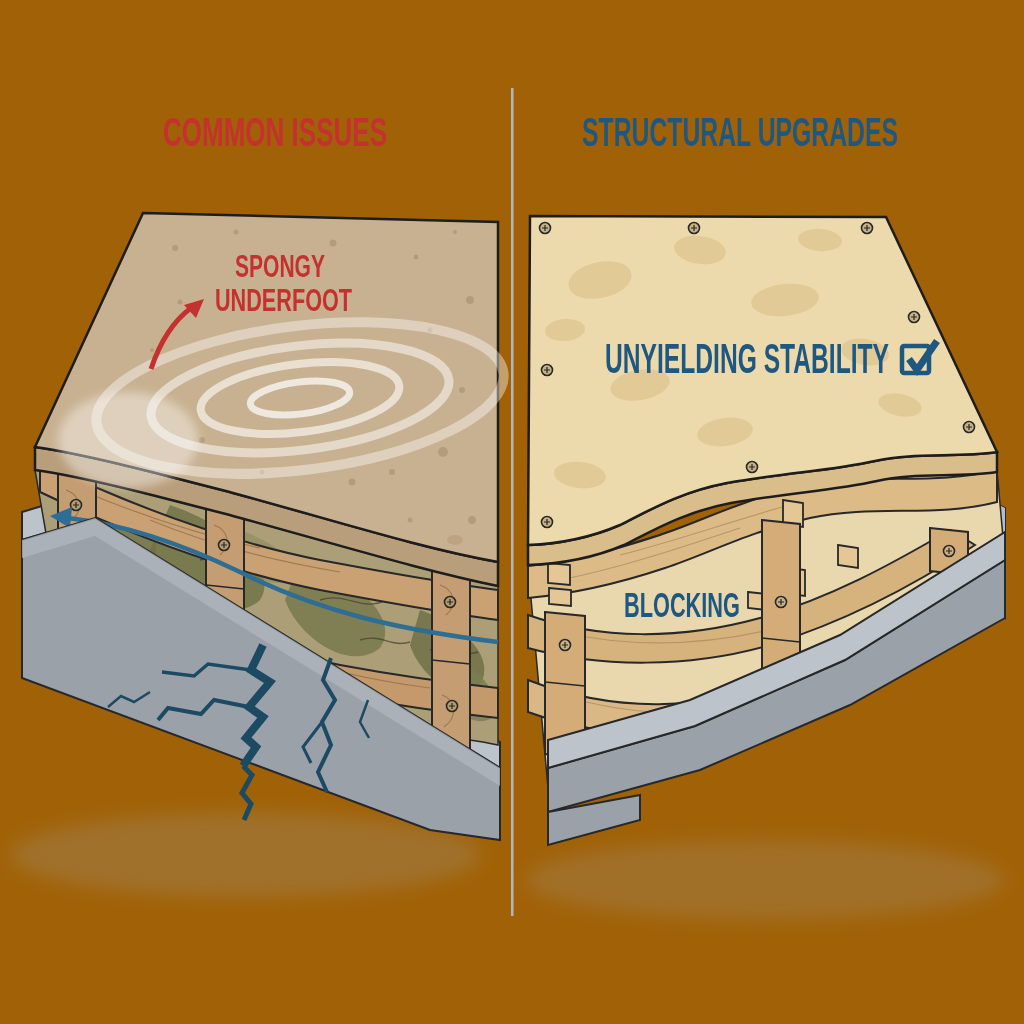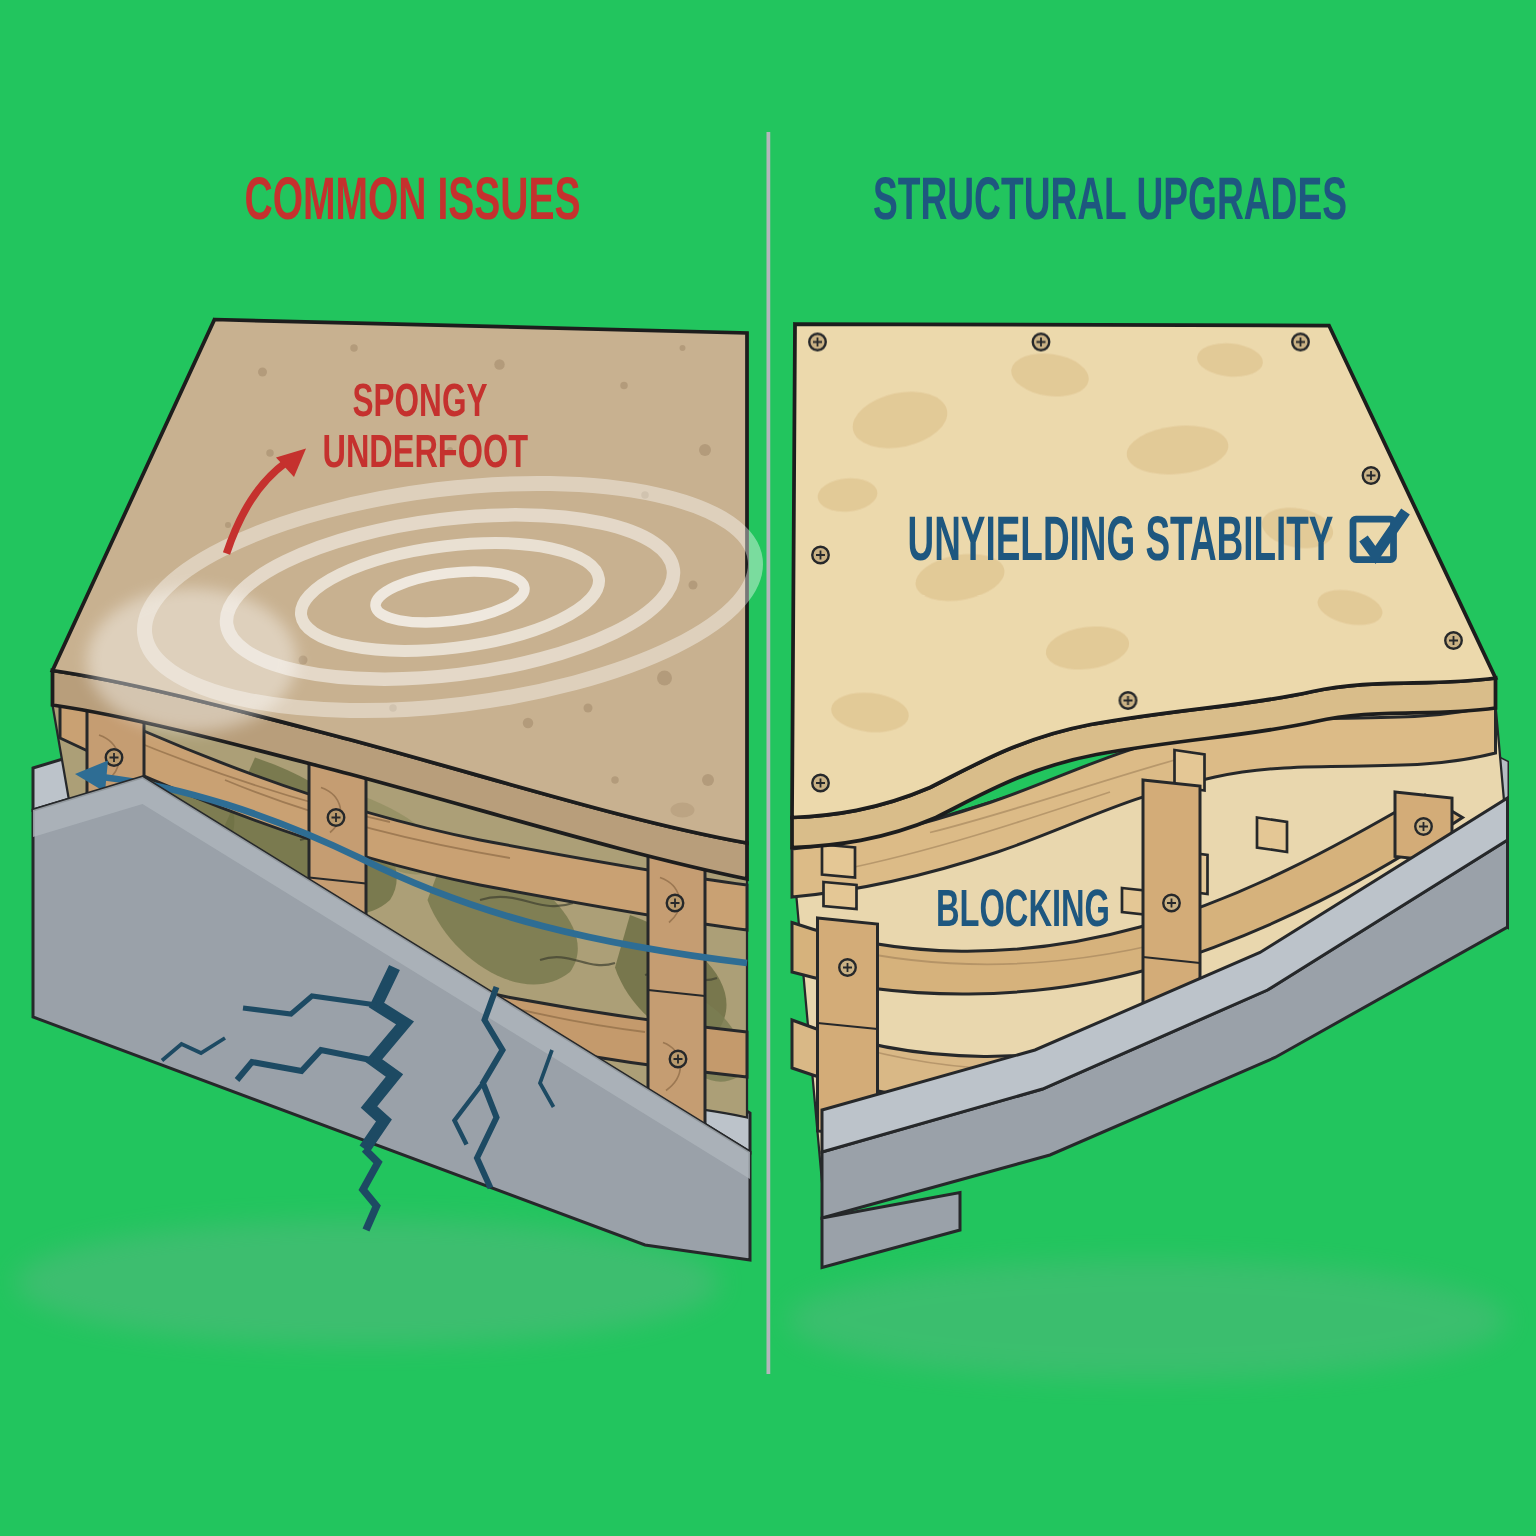--- a/index.html
+++ b/index.html
@@ -1,16 +1,16 @@
 <!DOCTYPE html>
 <html><head>
 <meta charset="utf-8">
 <style>
   html,body{margin:0;padding:0;background:#ffffff;}
-  .canvas{position:relative;width:1024px;height:1024px;background:#22c55e;overflow:hidden;
+  .canvas{position:relative;width:1024px;height:1024px;background:#a16207;overflow:hidden;
           font-family:"Liberation Sans", sans-serif;}
   svg text{font-family:"Liberation Sans", sans-serif;font-weight:bold;}
 </style>
 </head>
 <body>
 
 <div class="canvas">
 <svg width="1024" height="1024" viewBox="0 0 1024 1024">
   <defs>
     <filter id="soft" x="-50%" y="-50%" width="200%" height="200%">

